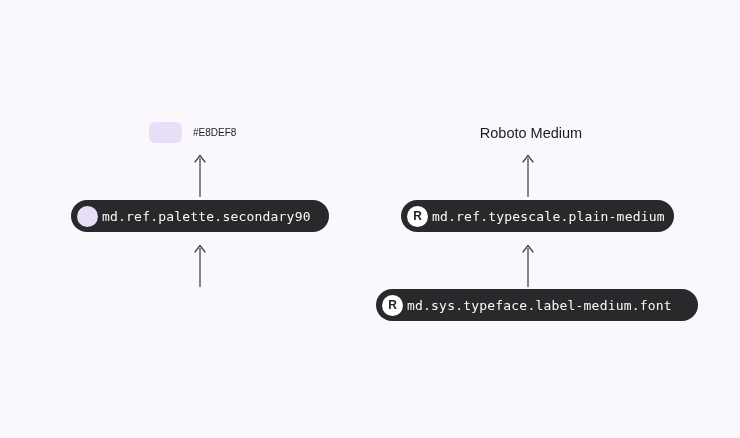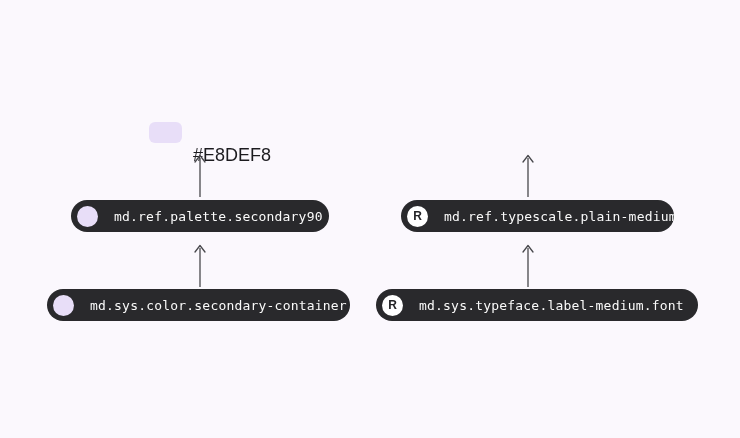--- a/index.html
+++ b/index.html
@@ -24,24 +24,23 @@
     height: 21px;
     background: #E8DEF8;
     border-radius: 6px;
   }
   .hex-label {
     position: absolute;
     left: 193px;
     top: 124px;
     height: 18px;
     line-height: 18px;
-    font-size: 18px;
+    font-size: 10px;
     color: #1C1B1F;
     white-space: nowrap;
-    margin-top: 22px;
   }
   .typeface-label {
     position: absolute;
     left: 451px;
     top: 124px;
     width: 160px;
     height: 18px;
     line-height: 18px;
     font-size: 14.5px;
     font-weight: 500;
@@ -64,21 +63,21 @@
 
   
   .chip {
     position: absolute;
     height: 32px;
     border-radius: 16px;
     background: #29292C;
     display: flex;
     align-items: center;
     padding-left: 6px;
-    gap: 16px;
+    gap: 4px;
     box-sizing: border-box;
   }
   .chip-ref-color { left: 71px;  top: 200px; width: 258px; }
   .chip-sys-color { left: 47px;  top: 289px; width: 303px; }
   .chip-ref-type  { left: 401px; top: 200px; width: 273px; }
   .chip-sys-type  { left: 376px; top: 289px; width: 322px; }
 
   .chip-circle {
     width: 21px;
     height: 21px;
@@ -125,25 +124,22 @@
     <span class="chip-label">md.ref.palette.secondary90</span>
   </div>
 
   <div class="arrow arrow-left-bottom">
     <svg width="16" height="44" viewBox="0 0 16 44">
       <line x1="8" y1="5" x2="8" y2="44" stroke="#48484C" stroke-width="1.3"></line>
       <path d="M3 9 L8 2.5 L13 9" fill="none" stroke="#48484C" stroke-width="1.3" stroke-linecap="round" stroke-linejoin="round"></path>
     </svg>
   </div>
 
-  <div class="chip chip-sys-color">
-    <span class="chip-circle swatch-dot"></span>
-    <span class="chip-label">md.sys.color.secondary-container</span>
-  </div>
 
+  <div class="typeface-label">Roboto Medium</div>
 
   <div class="arrow arrow-right-top">
     <svg width="16" height="44" viewBox="0 0 16 44">
       <line x1="8" y1="5" x2="8" y2="44" stroke="#48484C" stroke-width="1.3"></line>
       <path d="M3 9 L8 2.5 L13 9" fill="none" stroke="#48484C" stroke-width="1.3" stroke-linecap="round" stroke-linejoin="round"></path>
     </svg>
   </div>
 
   <div class="chip chip-ref-type">
     <span class="chip-circle letter-dot">R</span>

